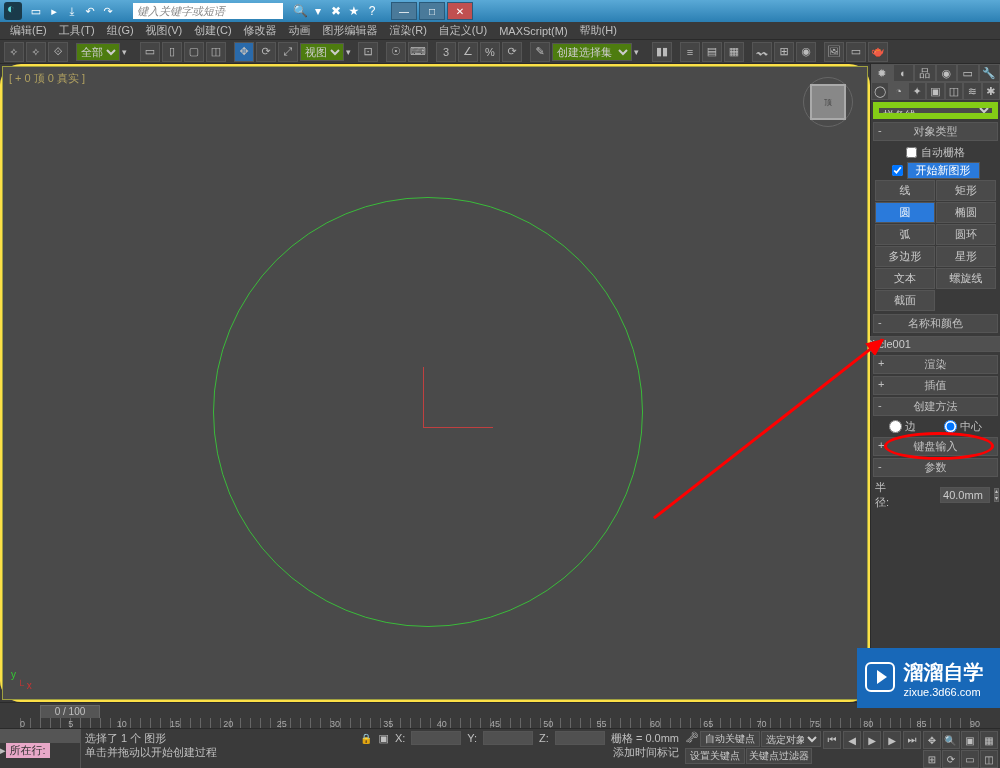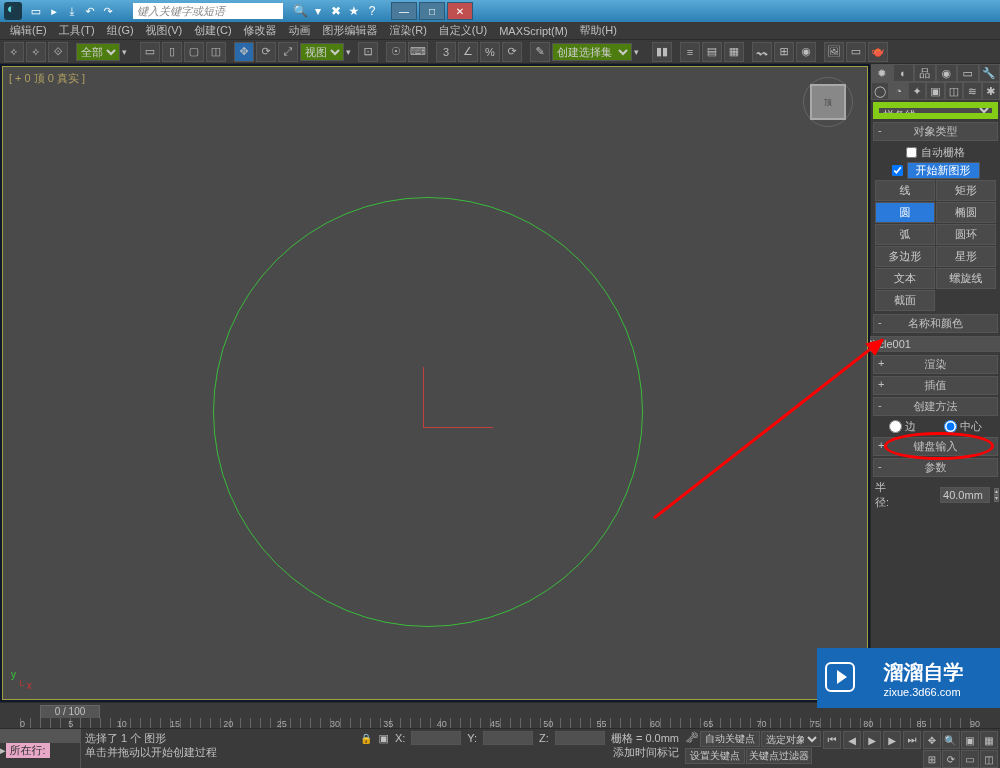--- a/index.html
+++ b/index.html
@@ -26,21 +26,21 @@
 
 .toolbar { height: 24px; background: #3a3a3a; display: flex; align-items: center; padding: 0 4px; gap: 2px; border-bottom: 1px solid #2a2a2a; position: relative; }
 .toolbar .tbtn { width: 20px; height: 20px; background: #454545; border: 1px solid #555; display: inline-flex; align-items: center; justify-content: center; font-size: 11px; color: #bbb; }
 .toolbar .tbtn.active { background: #2a6aaa; }
 .toolbar select { background: #4d7c0f; color: #ccc; border: 1px solid #555; font-size: 11px; height: 18px; }
 .toolbar .sep { width: 4px; }
 .toolbar .drop { font-size: 9px; width: 10px; }
 
 
 .main { display: flex; height: 638px; }
-.viewport-wrap { flex: 1; position: relative; background: #0f172a; }
+.viewport-wrap { flex: 1; position: relative; background: #fde047; border-radius: 21px; }
 .viewport-label { position: absolute; top: 4px; left: 6px; color: #b0a060; font-size: 11px; font-family: Arial; }
 .viewport { position: absolute; top: 2px; left: 2px; right: 2px; bottom: 2px; border: 1px solid #a0a040; background: #4a4a4a; }
 .viewcube { position: absolute; top: 10px; right: 14px; width: 50px; height: 50px; }
 .viewcube .cube { width: 36px; height: 36px; background: #888; border: 2px solid #aaa; margin: 7px; position: relative; display: flex; align-items: center; justify-content: center; color: #444; font-size: 8px; }
 .viewcube::before { content: ""; position: absolute; inset: 0; border: 1px solid #666; border-radius: 50%; }
 
 .circle-shape { position: absolute; left: 210px; top: 130px; width: 430px; height: 430px; border: 1px solid #3abb3a; border-radius: 50%; }
 .gizmo { position: absolute; left: 420px; top: 300px; }
 .gizmo .yaxis { width: 1px; height: 60px; background: #c04040; }
 .gizmo .xaxis { position: absolute; left: 0; top: 60px; width: 70px; height: 1px; background: #c04040; }
@@ -89,21 +89,21 @@
 .statusbar .left .row { height: 14px; display: flex; align-items: center; }
 .statusbar .left .pink { background: #e8a8c8; color: #333; padding: 0 4px; }
 .statusbar .prompt { flex: 1; padding: 2px 4px; border-left: 1px solid #555; }
 .statusbar .prompt div { height: 14px; display: flex; align-items: center; gap: 6px; }
 .statusbar .coords { display: flex; gap: 2px; align-items: center; }
 .statusbar .coords input { width: 50px; background: #505050; border: 1px solid #555; color: #aaa; font-size: 10px; padding: 0 2px; height: 14px; }
 .statusbar .right { display: flex; align-items: flex-start; gap: 2px; padding: 2px; }
 .statusbar .right .ibtn { width: 18px; height: 18px; background: #454545; border: 1px solid #555; display: flex; align-items: center; justify-content: center; font-size: 10px; }
 
 
-.watermark { position: absolute; right: 0; bottom: 60px; width: 183px; height: 60px; background: #1868b8; color: #fff; display: flex; align-items: center; justify-content: center; font-size: 18px; gap: 6px; flex-direction: column; }
+.watermark { position: absolute; right: 0; bottom: 60px; width: 143px; height: 60px; background: #1868b8; color: #fff; display: flex; align-items: center; justify-content: center; font-size: 18px; gap: 6px; flex-direction: column; }
 .watermark .main-t { font-size: 20px; font-weight: bold; }
 .watermark .sub-t { font-size: 11px; }
 .watermark .play { position: absolute; left: 8px; top: 14px; width: 30px; height: 30px; border: 2px solid #fff; border-radius: 6px; display: flex; align-items: center; justify-content: center; }
 .watermark .play::after { content: ""; border-left: 10px solid #fff; border-top: 7px solid transparent; border-bottom: 7px solid transparent; margin-left: 3px; }
 
 .lockicon { font-size: 10px; }
 </style>
 </head>
 <body>
 

